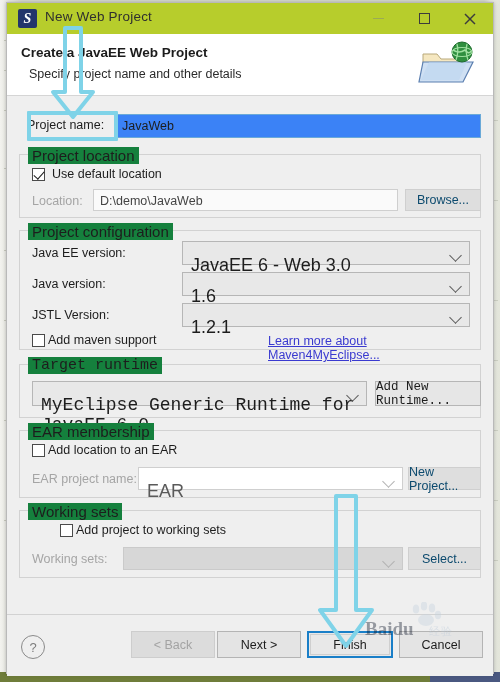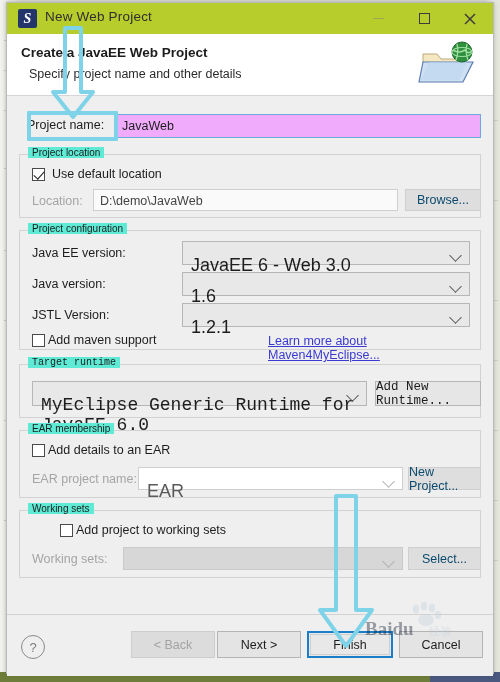--- a/index.html
+++ b/index.html
@@ -37,26 +37,26 @@
   .header{height:61px;background:#ffffff;position:relative;border-bottom:1px solid #d5d5d5;}
   .hdr-title{position:absolute;left:14px;top:11px;font-size:13.5px;font-weight:bold;color:#1c1c1c;}
   .hdr-sub{position:absolute;left:22px;top:33px;font-size:12.5px;color:#2b2b2b;}
   .hdr-icon{position:absolute;right:14px;top:6px;width:62px;height:50px;}
 
   
   .body{position:relative;background:#efefef;height:580px;}
 
   .row-name{position:absolute;left:12px;top:18px;width:462px;height:24px;}
   .name-label{position:absolute;left:8px;top:4px;font-size:12.5px;color:#1d1d1d;}
-  .name-input{position:absolute;left:95px;top:0;width:367px;height:24px;background:#f0abfc;border:1px solid #6aa9d8;box-sizing:border-box;}
+  .name-input{position:absolute;left:95px;top:0;width:367px;height:24px;background:#3b82f6;border:1px solid #6aa9d8;box-sizing:border-box;}
   .name-input .val{position:absolute;left:7px;top:4px;font-size:12.5px;color:#1d1d1d;}
   .hl-box{position:absolute;left:8px;top:-3px;width:91px;height:30px;border:4px solid #7fd3e8;box-sizing:border-box;border-radius:1px;}
 
   .group{position:absolute;border:1px solid #d2d2d2;box-sizing:border-box;background:#efefef;}
-  .group>.legend{position:absolute;left:8px;top:-8px;background:#5eead4;padding:0 4px;font-size:10px;color:#1d1d1d;}
+  .group>.legend{position:absolute;left:8px;top:-8px;background:#15803d;padding:0 4px;font-size:15px;color:#1d1d1d;}
 
   .chk{position:absolute;display:flex;align-items:center;}
   .chk .box{width:13px;height:13px;border:1px solid #4a4a4a;background:#fff;box-sizing:border-box;position:relative;flex:none;}
   .chk .box.checked:after{content:"";position:absolute;left:3px;top:0px;width:5px;height:9px;border:solid #1d1d1d;border-width:0 1.6px 1.6px 0;transform:rotate(42deg);}
   .chk .lbl{margin-left:7px;font-size:12.5px;color:#1d1d1d;white-space:nowrap;}
 
   .flabel{position:absolute;font-size:12.5px;color:#1d1d1d;}
   .flabel.dim{color:#a5a5a5;}
 
   .txt{position:absolute;box-sizing:border-box;border:1px solid #c4c4c4;background:#fff;}
@@ -220,21 +220,21 @@
       </div>
       <div class="btn" style="left:355px;top:16px;width:106px;height:25px;">
         <span>Add New Runtime...</span>
       </div>
     </div>
 
     <div class="group" style="left:12px;top:334px;width:462px;height:68px;">
       <div class="legend">EAR membership</div>
       <div class="chk" style="left:12px;top:12px;">
         <div class="box"></div>
-        <div class="lbl" style="margin-left:3px;">Add details to an EAR</div>
+        <div class="lbl" style="margin-left:3px;">Add location to an EAR</div>
       </div>
       <div class="flabel dim" style="left:12px;top:41px;">EAR project name:</div>
       <div class="combo dis" style="left:118px;top:36px;width:265px;height:23px;background:#fff;border-color:#cfcfcf;">
         <div class="v" style="color:#5a5a5a;">EAR</div>
         <div class="chev"></div>
       </div>
       <div class="btn dis" style="left:388px;top:36px;width:73px;height:23px;">
         <span>New Project...</span>
       </div>
     </div>

